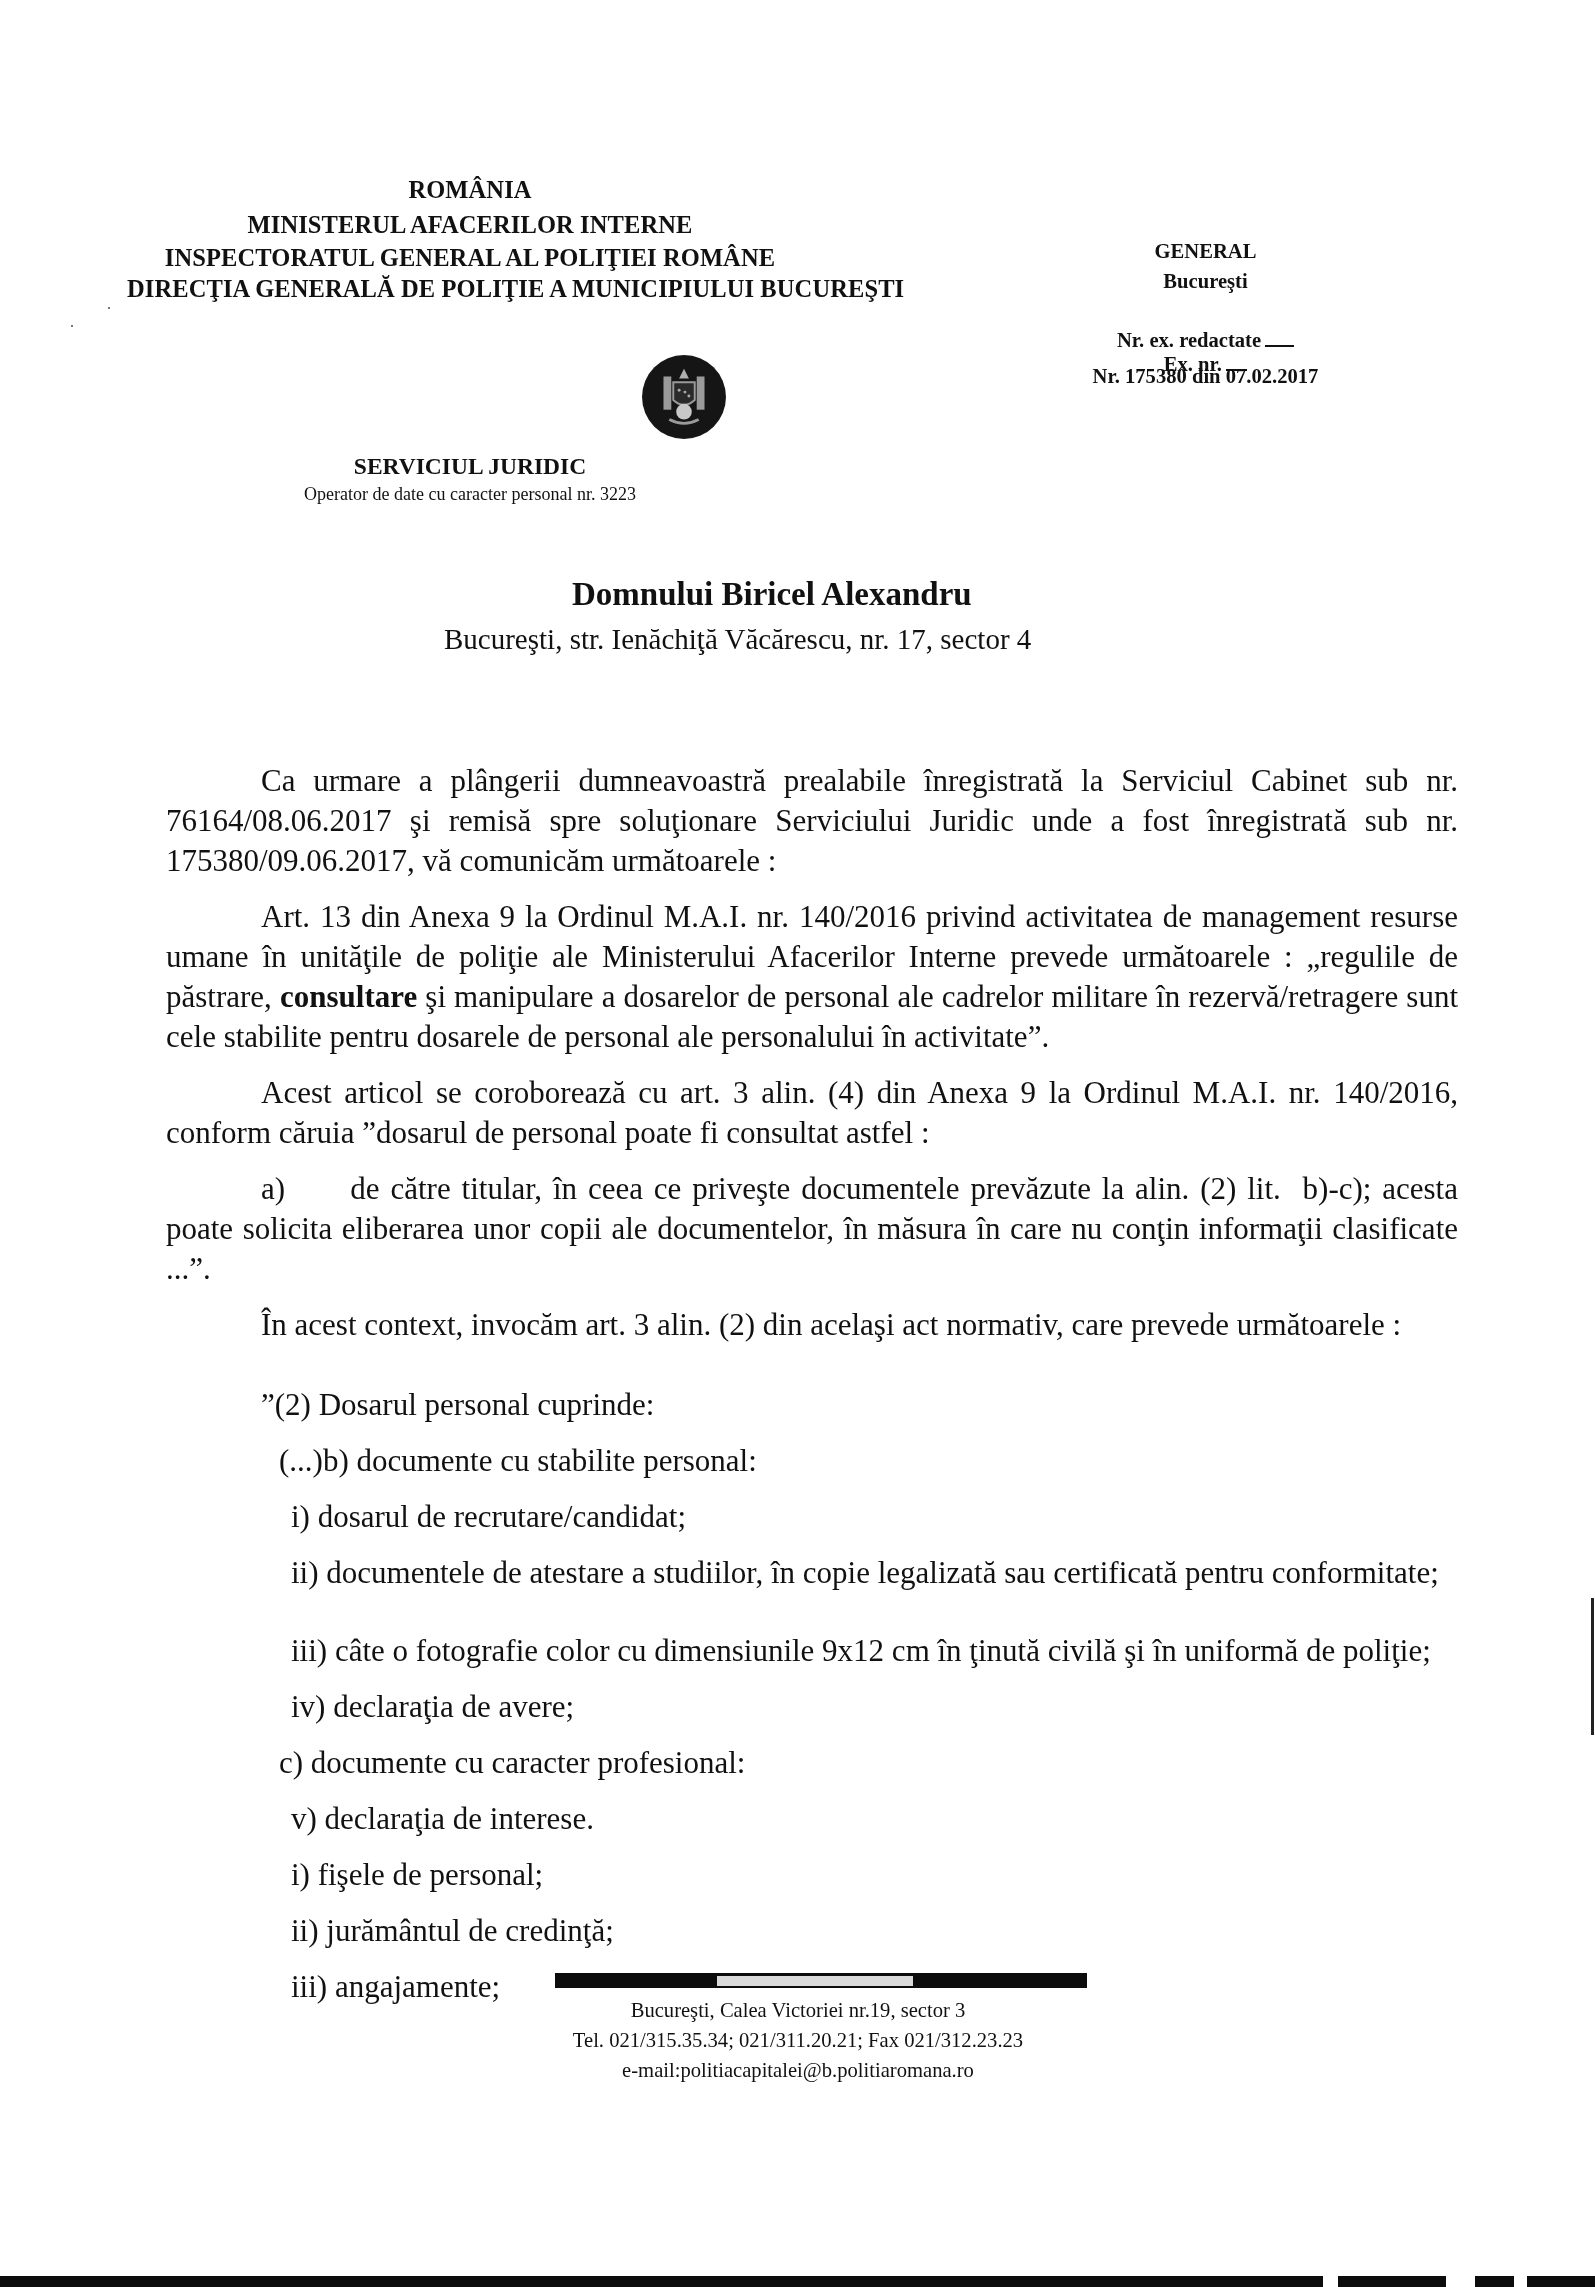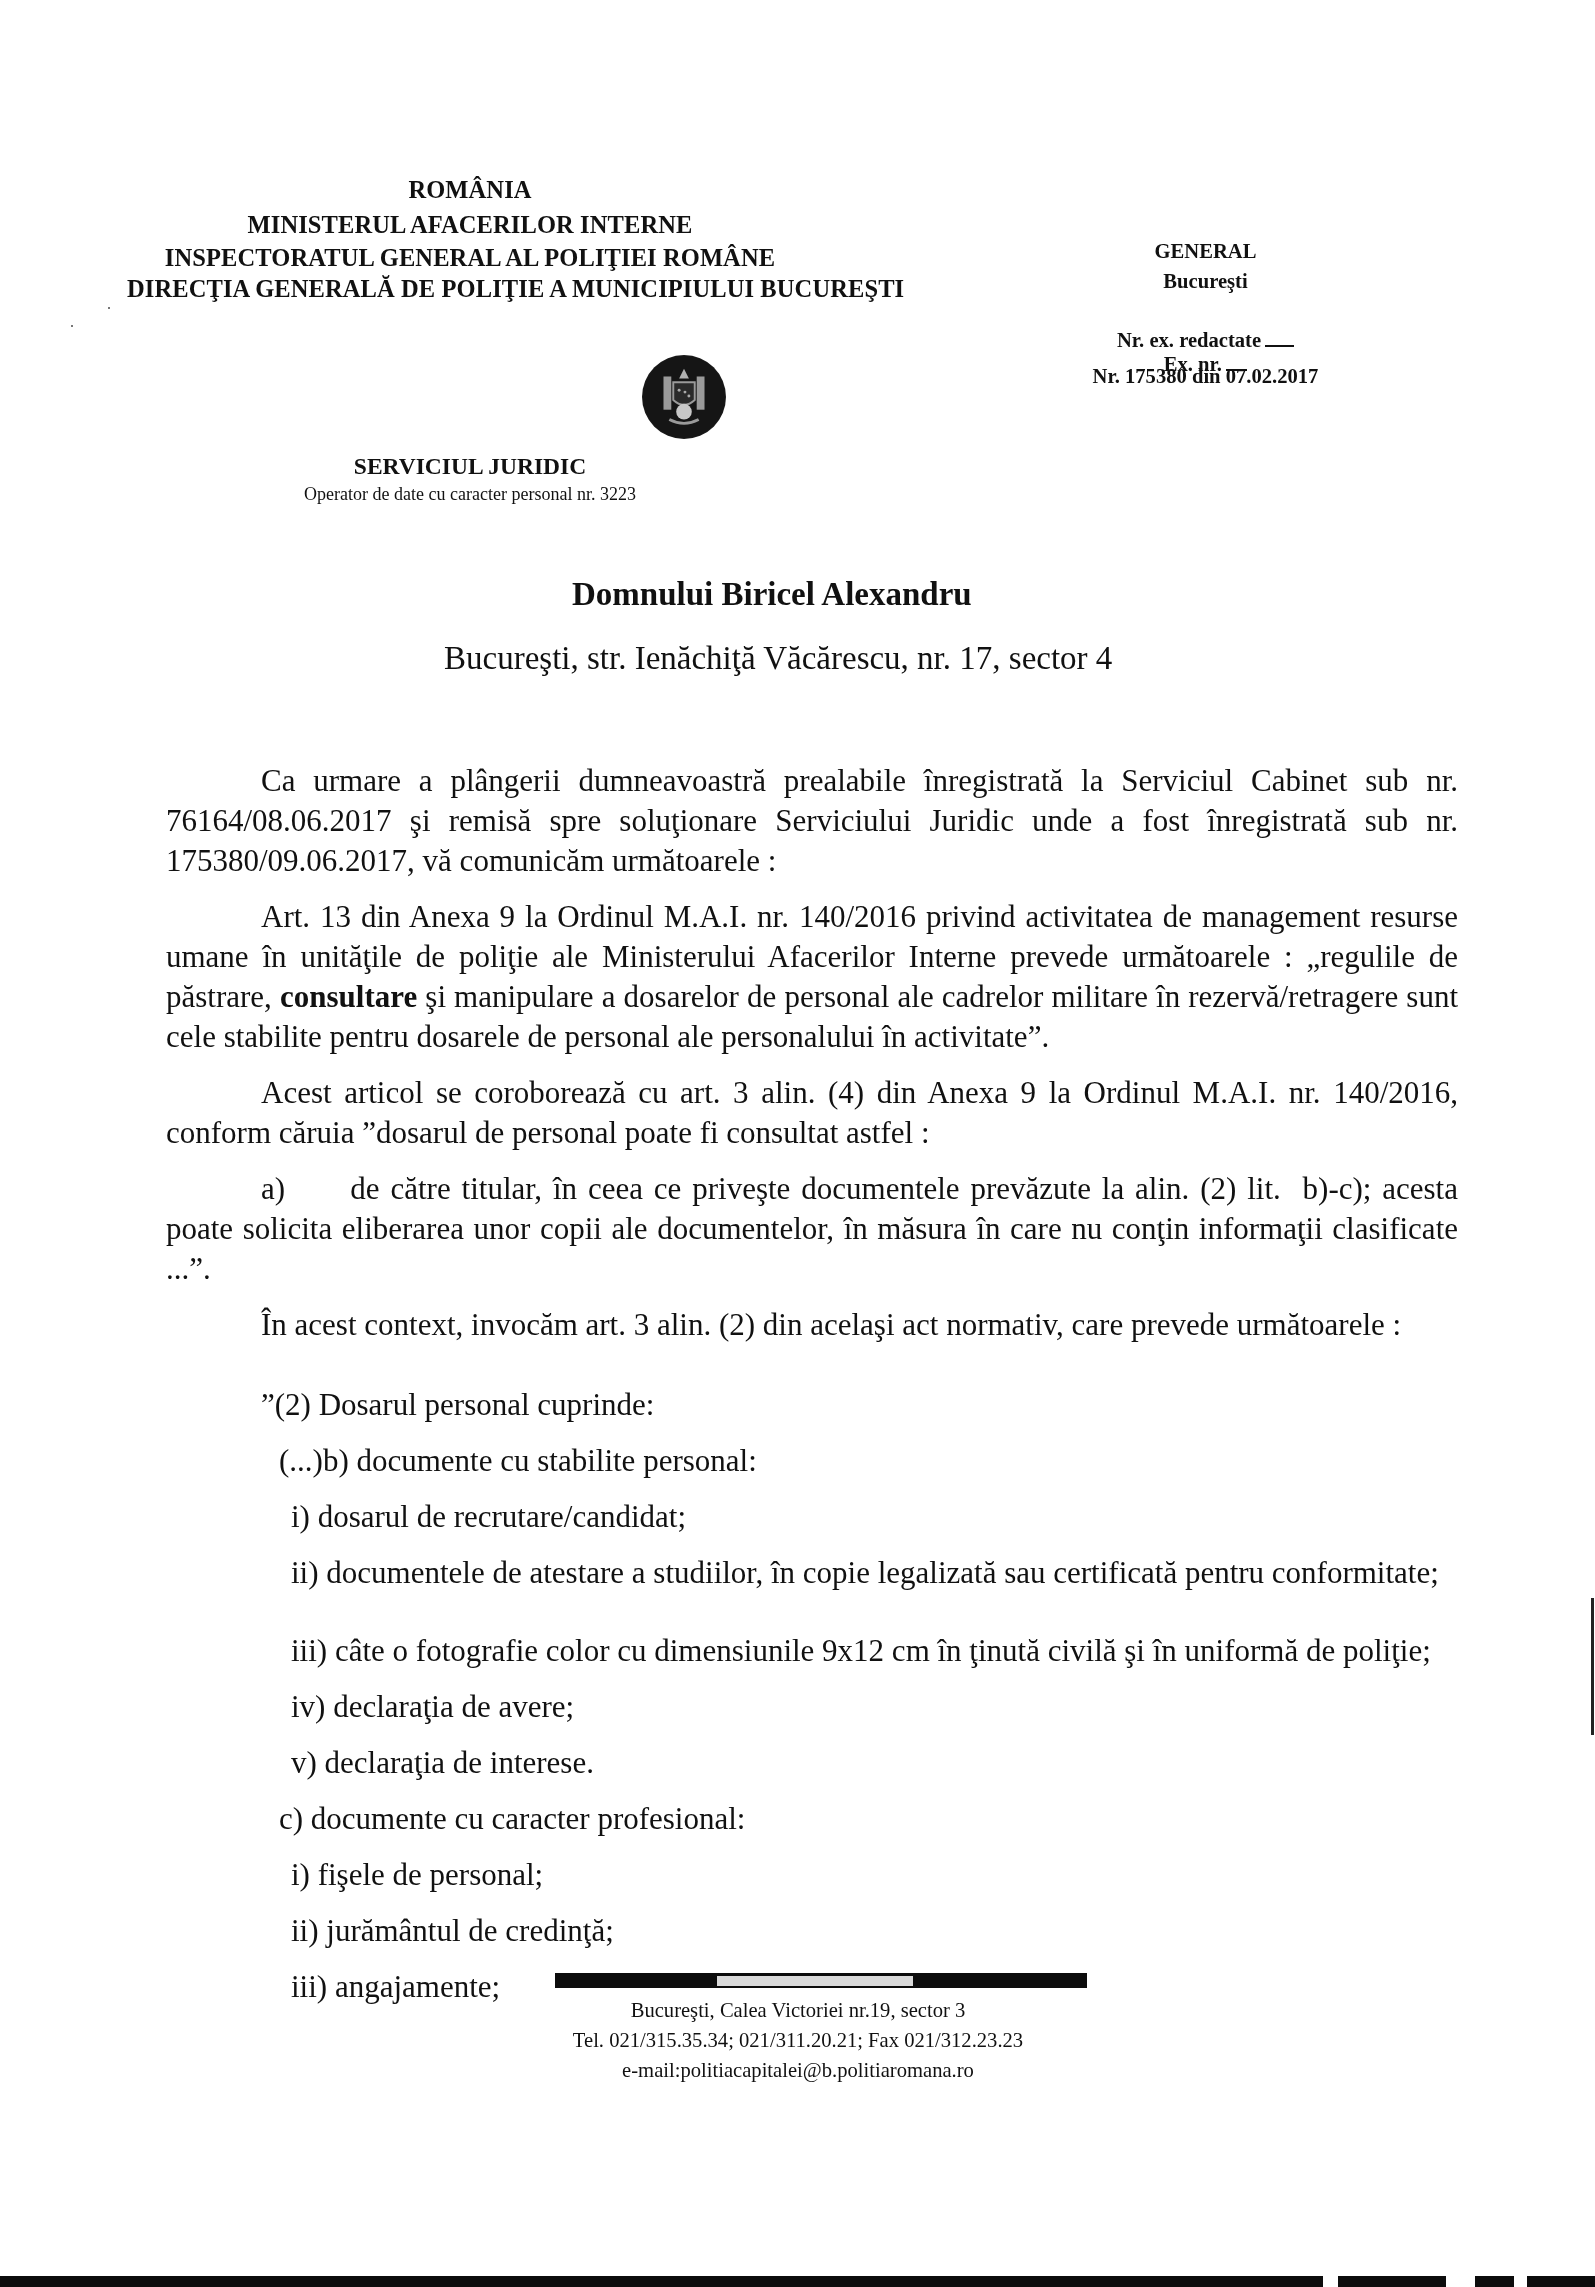--- a/index.html
+++ b/index.html
@@ -6,21 +6,21 @@
   body { width:1596px; height:2288px; position:relative; overflow:hidden; color:#111; font-family:"Liberation Serif", "DejaVu Serif", serif; }
   .abs { position:absolute; white-space:nowrap; }
   .hdr { left:127px; width:686px; text-align:center; font-weight:bold; font-size:24.5px; line-height:33px; letter-spacing:0.1px; }
   .rcol { left:1088px; width:235px; text-align:center; font-weight:bold; font-size:20.6px; line-height:32px; }
   .blank { display:inline-block; width:29px; border-bottom:2px solid #111; height:2px; margin-left:3.9px; vertical-align:baseline; }
   .blank.short { width:21.6px; }
   .logo { left:642px; top:355px; width:84px; height:84px; border-radius:50%; background:#1a1a1a; }
   .svc-title { left:127px; width:686px; text-align:center; font-weight:bold; font-size:23.5px; top:453px; }
   .svc-sub { left:127px; width:686px; text-align:center; font-size:18px; top:484px; }
   .addressee { left:572px; font-weight:bold; font-size:33px; top:576px; }
-  .addr-line { left:444px; font-size:33px; top:623px;margin-top:17px; }
+  .addr-line { left:444px; font-size:29px; top:623px; }
   .body { position:absolute; left:150px; width:1324px; font-size:31px; line-height:40px; text-align:justify; }
   .p { margin:16px; }
   .ind1 { text-indent:95px; }
   .ind2 { padding-left:95px; }
   .ind3 { padding-left:113px; }
   .hang { text-indent:125px; }
   .gap { height:7.8px; }
   .footer-bar { left:555px; top:1973px; width:532px; height:14.7px; background:#0c0c0c; }
   .footer-bar .light { position:absolute; left:162px; top:2.9px; width:196px; height:9.8px; background:#d9d9d9; }
   .footer { left:406px; width:784px; text-align:center; font-size:20.6px; line-height:30px; top:1995px; }
@@ -72,22 +72,22 @@
   <p class="p ind1" style="white-space:pre-wrap;">a)      de către titular, în ceea ce priveşte documentele prevăzute la alin. (2) lit.  b)-c); acesta poate solicita eliberarea unor copii ale documentelor, în măsura în care nu conţin informaţii clasificate ...”.</p>
   <p class="p ind1">În acest context, invocăm art. 3 alin. (2) din acelaşi act normativ, care prevede următoarele :</p>
   <div class="gap"></div>
   <p class="p ind2">”(2) Dosarul personal cuprinde:</p>
   <p class="p ind3">(...)b) documente cu stabilite personal:</p>
   <p class="p hang">i) dosarul de recrutare/candidat;</p>
   <p class="p hang">ii) documentele de atestare a studiilor, în copie legalizată sau certificată pentru conformitate;</p>
   <div style="height:5.9px"></div>
   <p class="p hang">iii) câte o fotografie color cu dimensiunile 9x12 cm în ţinută civilă şi în uniformă de poliţie;</p>
   <p class="p hang">iv) declaraţia de avere;</p>
+  <p class="p ind3">c) documente cu caracter profesional:</p>
   <p class="p hang">v) declaraţia de interese.</p>
-  <p class="p ind3">c) documente cu caracter profesional:</p>
   <p class="p hang">i) fişele de personal;</p>
   <p class="p hang">ii) jurământul de credinţă;</p>
   <p class="p hang">iii) angajamente;</p>
 </div>
 
 <div class="abs footer-bar">
     <span class="light"></span>
   </div>
 <div class="abs footer">
   <div>Bucureşti, Calea Victoriei nr.19, sector 3</div>

